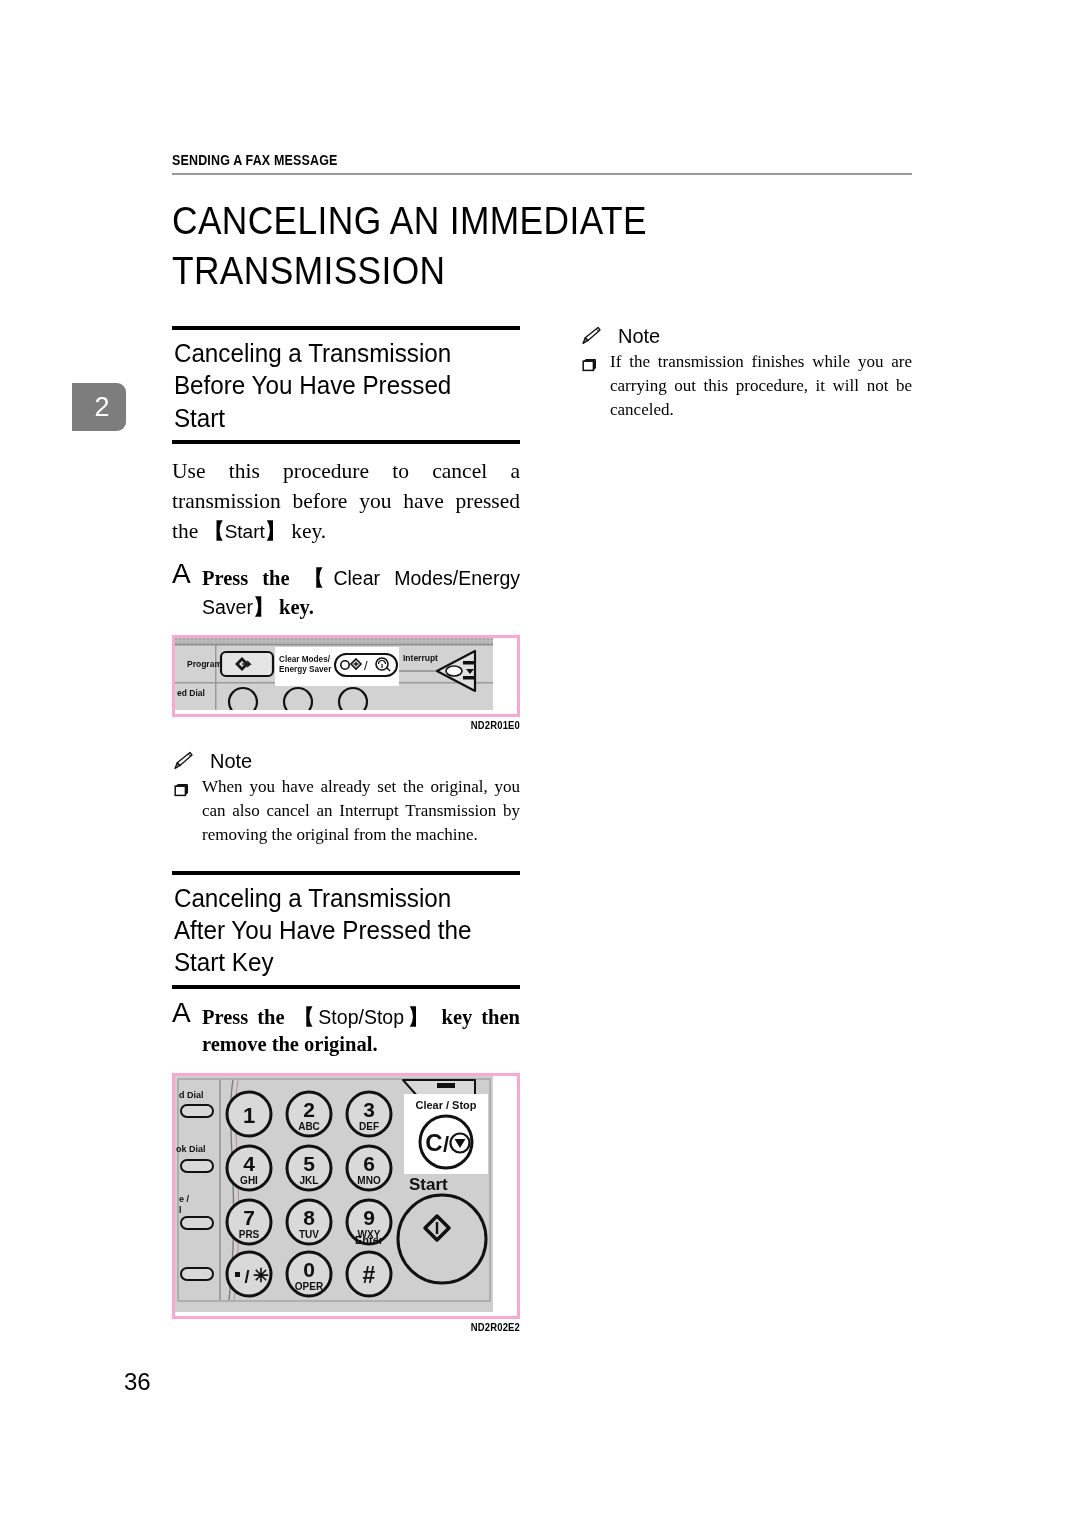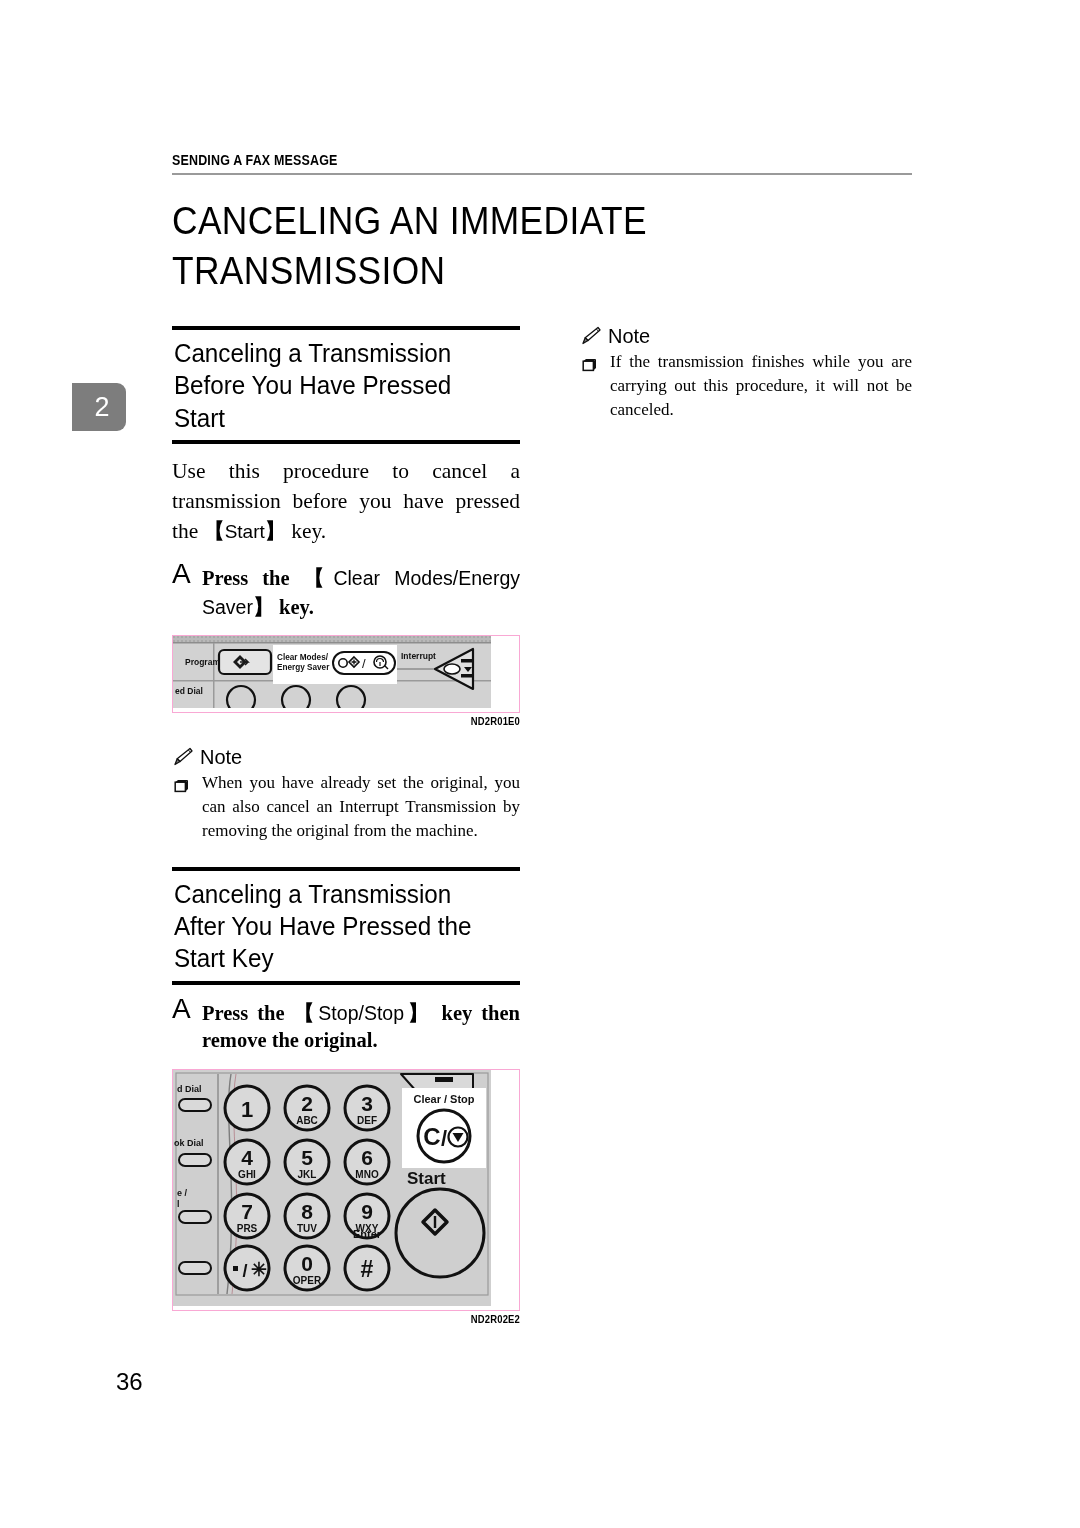--- a/index.html
+++ b/index.html
@@ -162,21 +162,21 @@
     font-size: 19.5px;
   }
 
   
   .note {
     margin-top: 20px;
   }
   .note-head {
     display: flex;
     align-items: flex-end;
-    gap: 7px;
+    gap: 17px;
     font-family: "Liberation Sans", sans-serif;
     font-size: 20px;
     line-height: 1;
     margin-bottom: 4px;
   }
   .pencil-icon { display: block; }
   .note-item {
     position: relative;
     padding-left: 30px;
     font-family: "Liberation Serif", serif;
@@ -195,26 +195,26 @@
   .fig-code {
     font-family: "Liberation Sans", sans-serif;
     font-size: 10.5px;
     font-weight: bold;
     text-align: right;
     letter-spacing: .2px;
     margin-top: 2px;
     transform: scaleX(.9);
     transform-origin: right top;
   }
-  .fig-frame { border: 1px solid #f9a8d4; background: #fff; }
+  .fig-frame { border: 3px solid #f9a8d4; background: #fff; }
 
   
   .page-number {
     position: absolute;
-    left: 116px;
+    left: 124px;
     top: 1368px;
     font-family: "Liberation Sans", sans-serif;
     font-size: 24px;
   }
 </style>
 </head>
 <body>
 
 <div class="page">
 

